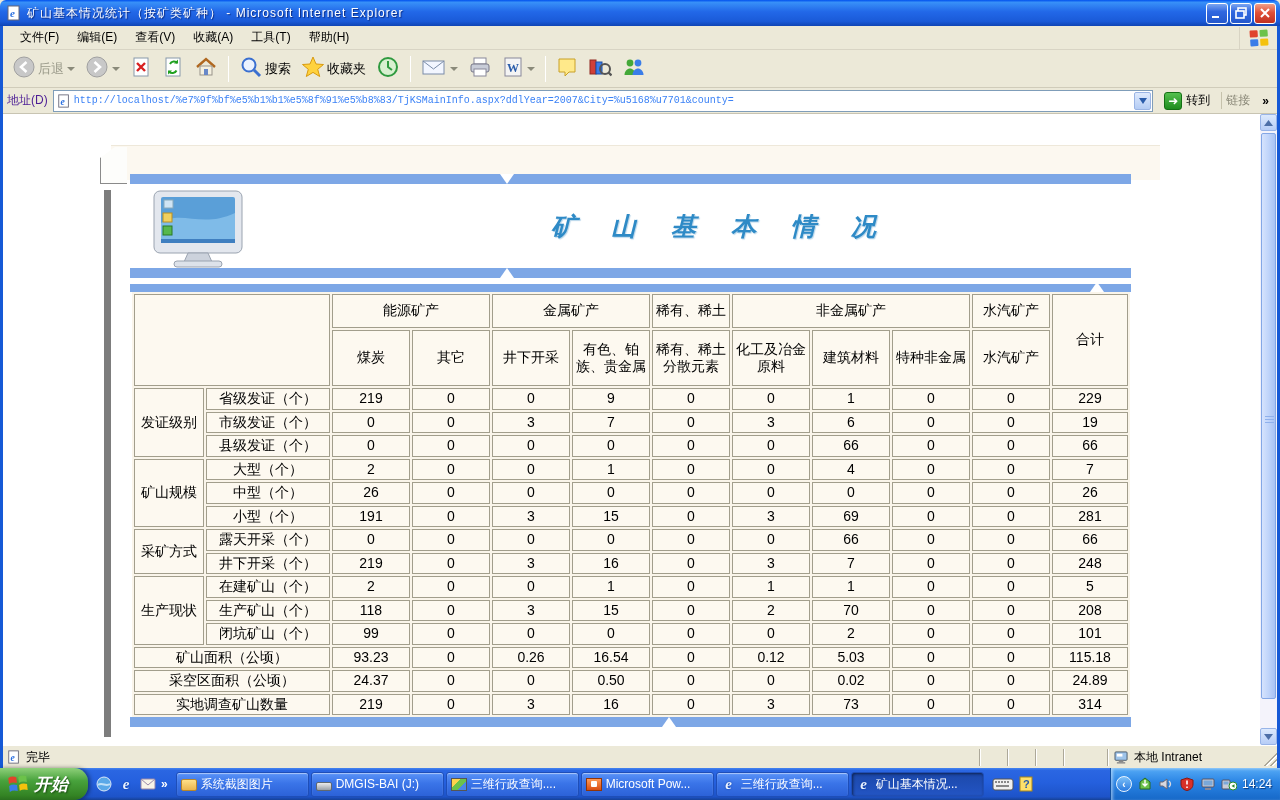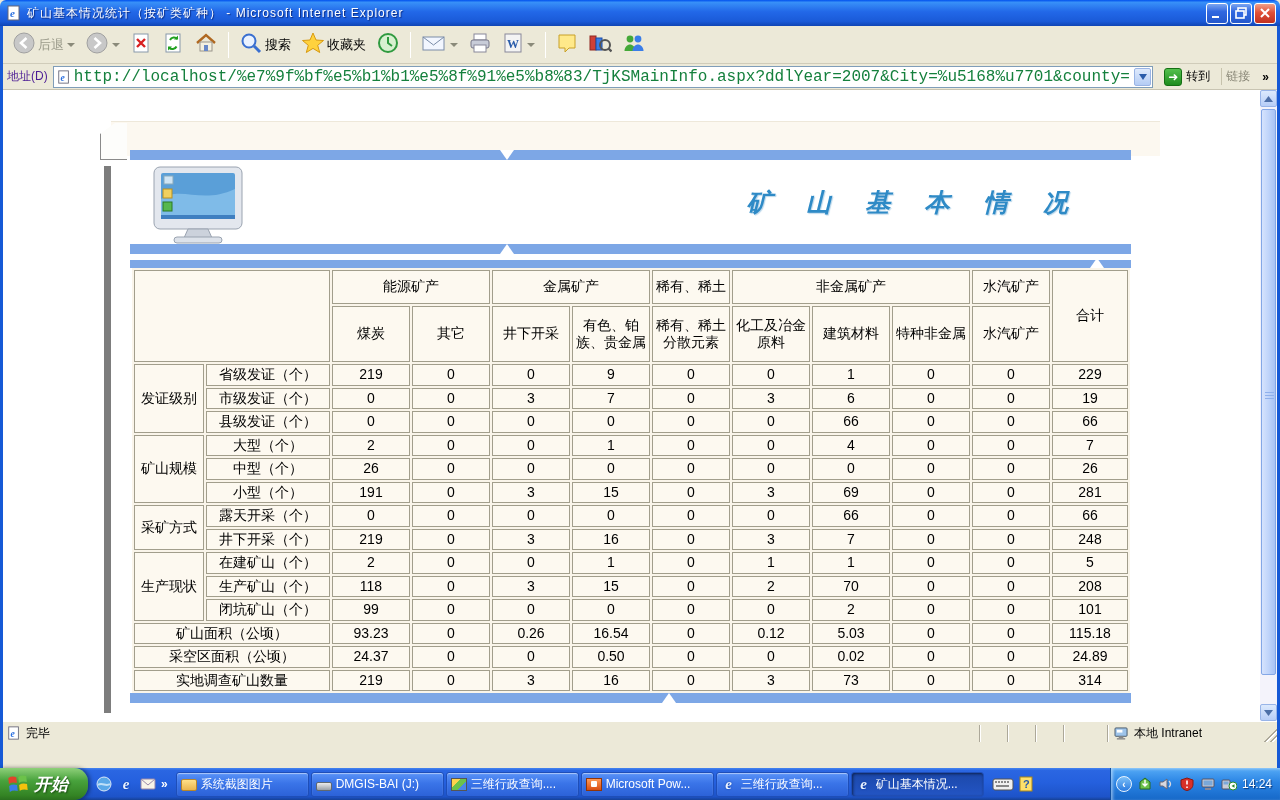--- a/index.html
+++ b/index.html
@@ -30,21 +30,21 @@
   .toolbar { height:38px; display:flex; align-items:center; padding:0 4px; border-bottom:1px solid #d0ccba; }
   .tb-btn { display:flex; align-items:center; gap:2px; padding:2px 5px; border-radius:3px; font-size:13px; color:#000; }
   .tb-btn.disabled { color:#9a9a8a; }
   .tb-dd { width:0; height:0; border-left:4px solid transparent; border-right:4px solid transparent; border-top:4px solid #8a8a7a; margin-left:1px; }
   .tb-sep { width:1px; height:26px; background:#c6c2ac; border-right:1px solid #fff; margin:0 5px; }
 
   
   .addressbar { height:26px; display:flex; align-items:center; padding:0 4px; gap:5px; border-bottom:1px solid #c8c4b2; font-size:12px; }
   .addr-label { color:#4c1d95; flex:none; }
   .addr-box { flex:1; height:22px; background:#fff; border:1px solid #7f9db9; display:flex; align-items:center; padding:0 1px 0 3px; }
-  .addr-url { flex:1; border:none; outline:none; font-family:"Liberation Mono","DejaVu Sans Mono",monospace; font-size:16px; color:#15803d; background:transparent; }
+  .addr-url { flex:1; border:none; outline:none; font-family:"Liberation Mono","DejaVu Sans Mono",monospace; font-size:10px; color:#3b82f6; background:transparent; }
   .addr-dd { width:17px; height:18px; background:linear-gradient(180deg,#dfeafc,#b4ccf4); border:1px solid #9ab4e4; border-radius:2px;
     display:flex; align-items:center; justify-content:center; flex:none; }
   .go-btn { display:flex; align-items:center; gap:4px; padding:1px 6px; flex:none; }
   .go-ic { width:18px; height:18px; background:linear-gradient(180deg,#54c04e,#1e8c1e); border:1px solid #147014; border-radius:3px;
     color:#fff; font-weight:bold; display:flex; align-items:center; justify-content:center; font-size:12px; }
   .links { display:flex; align-items:center; gap:12px; color:#8a8878; padding:0 4px; border-left:1px solid #c6c2ac; flex:none; }
   .links b { color:#000; }
 
   
   .content { position:relative; height:631px; background:#fff; overflow:hidden; flex:none; }
@@ -52,22 +52,22 @@
   .fold { position:absolute; left:97px; top:33px; width:27px; height:37px; background:#fdfdfb; border-left:1px solid #8a8a8a;
     border-bottom:1px solid #8a8a8a; clip-path:polygon(0 30%, 55% 0, 100% 0, 100% 100%, 0 100%); }
   .shadow-bar { position:absolute; left:101px; top:76px; width:7px; height:547px; background:#7d7d7d; }
 
   .card { position:absolute; left:127px; top:60px; width:1001px; }
   .bluebar { height:10px; background:#7da7e6; position:relative; }
   .bluebar.thin { height:8px; }
   .notch-down { position:absolute; top:0; width:0; height:0; border-left:7px solid transparent; border-right:7px solid transparent; border-top:10px solid #fff; }
   .notch-up { position:absolute; bottom:0; width:0; height:0; border-left:7px solid transparent; border-right:7px solid transparent; border-bottom:10px solid #fff; }
   .banner { height:84px; background:#fff; position:relative; }
-  .banner-title { position:absolute; left:220px; right:49px; top:26px; text-align:right; font-size:25px; font-weight:bold; font-style:italic;
-    color:#2e8ac6; letter-spacing:14px; font-family:Liberation Serif, serif; text-shadow:1px 1px 1px #b9d6ea; }
+  .banner-title { position:absolute; left:220px; right:40px; top:26px; text-align:center; font-size:25px; font-weight:bold; font-style:italic;
+    color:#2e8ac6; letter-spacing:14px; font-family:Liberation Sans, sans-serif; text-shadow:1px 1px 1px #b9d6ea; }
   .monitor { position:absolute; left:20px; top:6px; }
   .gap6 { height:6px; background:#fff; }
 
   table.stats { width:996px; margin:0 2px; border-spacing:2px; background:#faf5ea; table-layout:fixed; font-size:14px; }
   table.stats td { border:1px solid #a29e8c; background:#fdf9f0; text-align:center; vertical-align:middle; padding:1px 2px;
     overflow:hidden; color:#000; line-height:1.25; }
   td.h1 { height:34px; }
   td.h2 { height:56px; }
   td.corner { }
   .c-num { height:20px; }
@@ -156,20 +156,39 @@
         <span class="wbtn close">
             <svg width="12" height="12">
               <path d="M2 2l8 8M10 2l-8 8" stroke="#fff" stroke-width="2"></path>
             </svg>
           </span>
       </span>
     </div>
 
     <div class="win-body">
 
+      <div class="menubar">
+        <span class="menu-item">文件(F)</span>
+        <span class="menu-item">编辑(E)</span>
+        <span class="menu-item">查看(V)</span>
+        <span class="menu-item">收藏(A)</span>
+        <span class="menu-item">工具(T)</span>
+        <span class="menu-item">帮助(H)</span>
+        <span class="menubar-spacer"></span>
+        <span class="winflag">
+          <svg width="20" height="20" viewBox="0 0 20 20">
+              <g transform="rotate(-4 10 10)">
+                <rect x="1" y="2" width="8" height="7" fill="#e0442c" rx="1"></rect>
+                <rect x="11" y="2" width="8" height="7" fill="#6cc24a" rx="1"></rect>
+                <rect x="1" y="11" width="8" height="7" fill="#3a7de8" rx="1"></rect>
+                <rect x="11" y="11" width="8" height="7" fill="#f4c20d" rx="1"></rect>
+              </g>
+            </svg>
+        </span>
+      </div>
 
       <div class="toolbar">
         <div class="tb-btn disabled">
           <span><svg width="24" height="24" viewBox="0 0 24 24">
                 <circle cx="12" cy="12" r="10" fill="#c8c8c8" stroke="#a0a0a0"></circle>
                 <path d="M14.5 7l-5.5 5 5.5 5" stroke="#fff" stroke-width="2.6" fill="none"></path>
               </svg></span>
           <span>后退</span>
             <span class="tb-dd"></span>
         </div>

